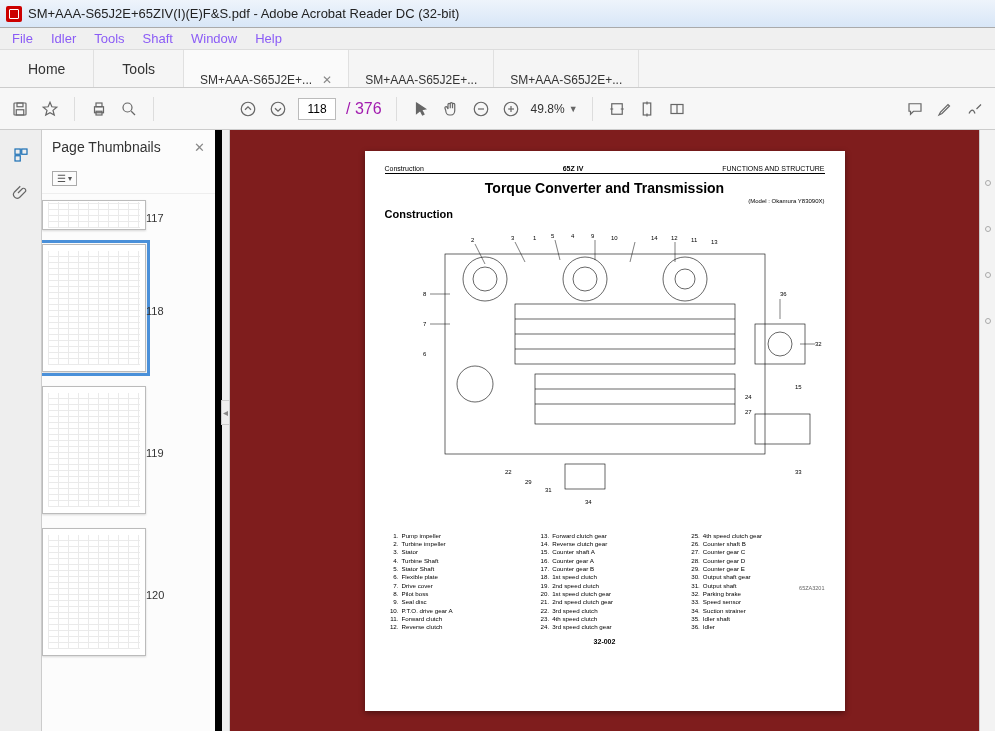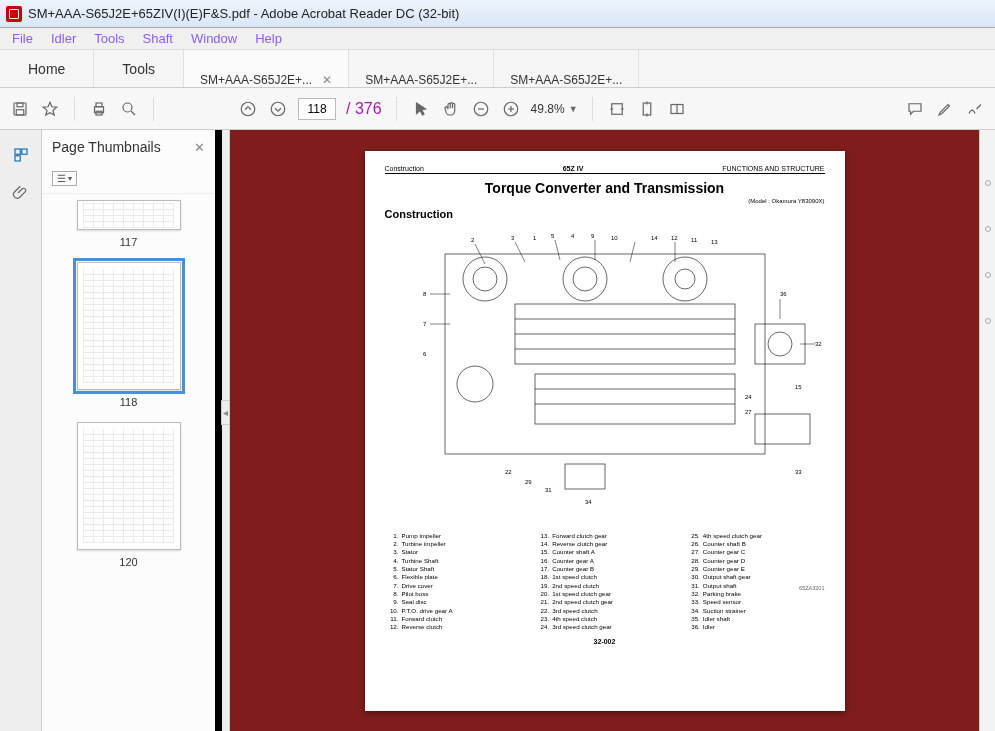--- a/index.html
+++ b/index.html
@@ -34,21 +34,21 @@
 .leftrail { width: 42px; background: #eee; border-right: 1px solid #ccc; display: flex; flex-direction: column; align-items: center; gap: 16px; padding-top: 14px; }
 .leftrail .rail-icon { width: 22px; height: 22px; color: #555; display:flex; align-items:center; justify-content:center; }
 .leftrail .rail-icon.active { color: #1a6fb5; }
 
 .thumbnails { width: 180px; background: #fcfcfc; border-right: 7px solid #000000; display: flex; flex-direction: column; }
 .thumbnails .thumb-header { height: 34px; display: flex; align-items: center; padding: 0 10px; font-size: 14px; color: #333; justify-content: space-between; }
 .thumbnails .thumb-header .close-x { color: #888; font-size: 13px; }
 .thumbnails .thumb-tools { height: 30px; display: flex; align-items: center; padding: 0 10px; gap: 10px; border-bottom: 1px solid #eee; }
 .thumbnails .thumb-tools .list-icon { border:1px solid #aaa; padding:1px 4px; font-size:10px; color:#555; display:flex; align-items:center; gap:2px;}
 .thumbnails .thumb-list { flex: 1; overflow: hidden; padding: 6px 0; }
-.thumbnails .thumb-item { display: flex; flex-direction: column; align-items: center; margin-bottom: 14px; }
+.thumbnails .thumb-item { display: flex; flex-direction: row; align-items: center; margin-bottom: 14px; }
 .thumbnails .thumb-box { width: 104px; height: 128px; background: #fff; border: 1px solid #bbb; box-shadow: 0 1px 2px rgba(0,0,0,.15); display:flex; align-items:center; justify-content:center; }
 .thumbnails .thumb-item.first .thumb-box { height: 30px; }
 .thumbnails .thumb-item.current .thumb-box { outline: 3px solid #4a90d9; outline-offset: 1px; }
 .thumbnails .thumb-preview { width: 90%; height: 90%; background: repeating-linear-gradient(0deg, #ddd 0 1px, transparent 1px 6px), repeating-linear-gradient(90deg, #ddd 0 1px, transparent 1px 10px); opacity:.6; }
 .thumbnails .thumb-label { font-size: 11px; color: #333; margin-top: 6px; }
 
 .splitter { width: 8px; background: #eee; border-right: 1px solid #ccc; position: relative; }
 .splitter::after { content: "◂"; position: absolute; top: 45%; left: -1px; font-size: 10px; color: #888; background:#eee; border:1px solid #ccc; padding:6px 1px; }
 
 .docarea { flex: 1; background: #7f1d1d; display: flex; justify-content: center; align-items: center; padding: 18px 16px; overflow: hidden; position: relative; }
@@ -242,20 +242,26 @@
           <div class="thumb-box">
             <div class="thumb-preview"></div>
           </div>
           <div class="thumb-label">117</div>
         </div>
         <div class="thumb-item current">
           <div class="thumb-box">
             <div class="thumb-preview"></div>
           </div>
           <div class="thumb-label">118</div>
+        </div>
+        <div class="thumb-item">
+          <div class="thumb-box">
+            <div class="thumb-preview"></div>
+          </div>
+          <div class="thumb-label">119</div>
         </div>
         <div class="thumb-item">
           <div class="thumb-box">
             <div class="thumb-preview"></div>
           </div>
           <div class="thumb-label">120</div>
         </div>
       </div>
   </div>
 

